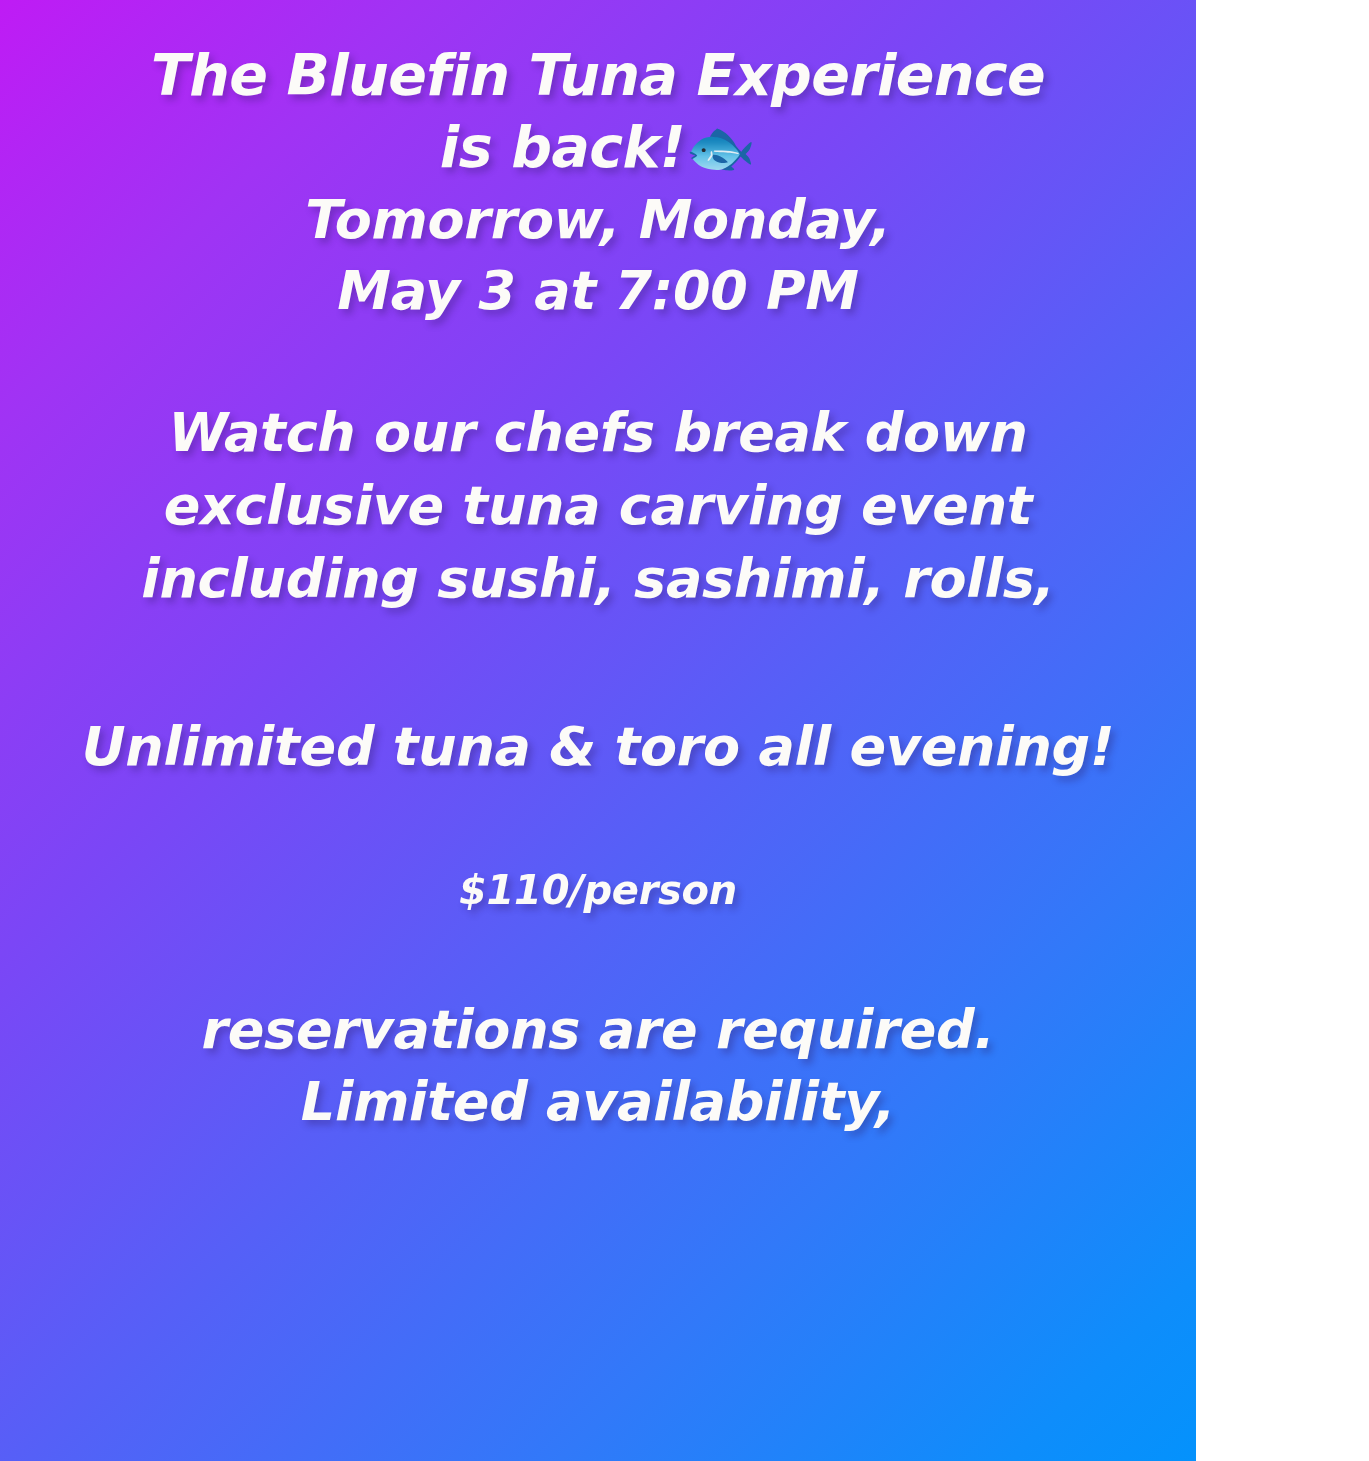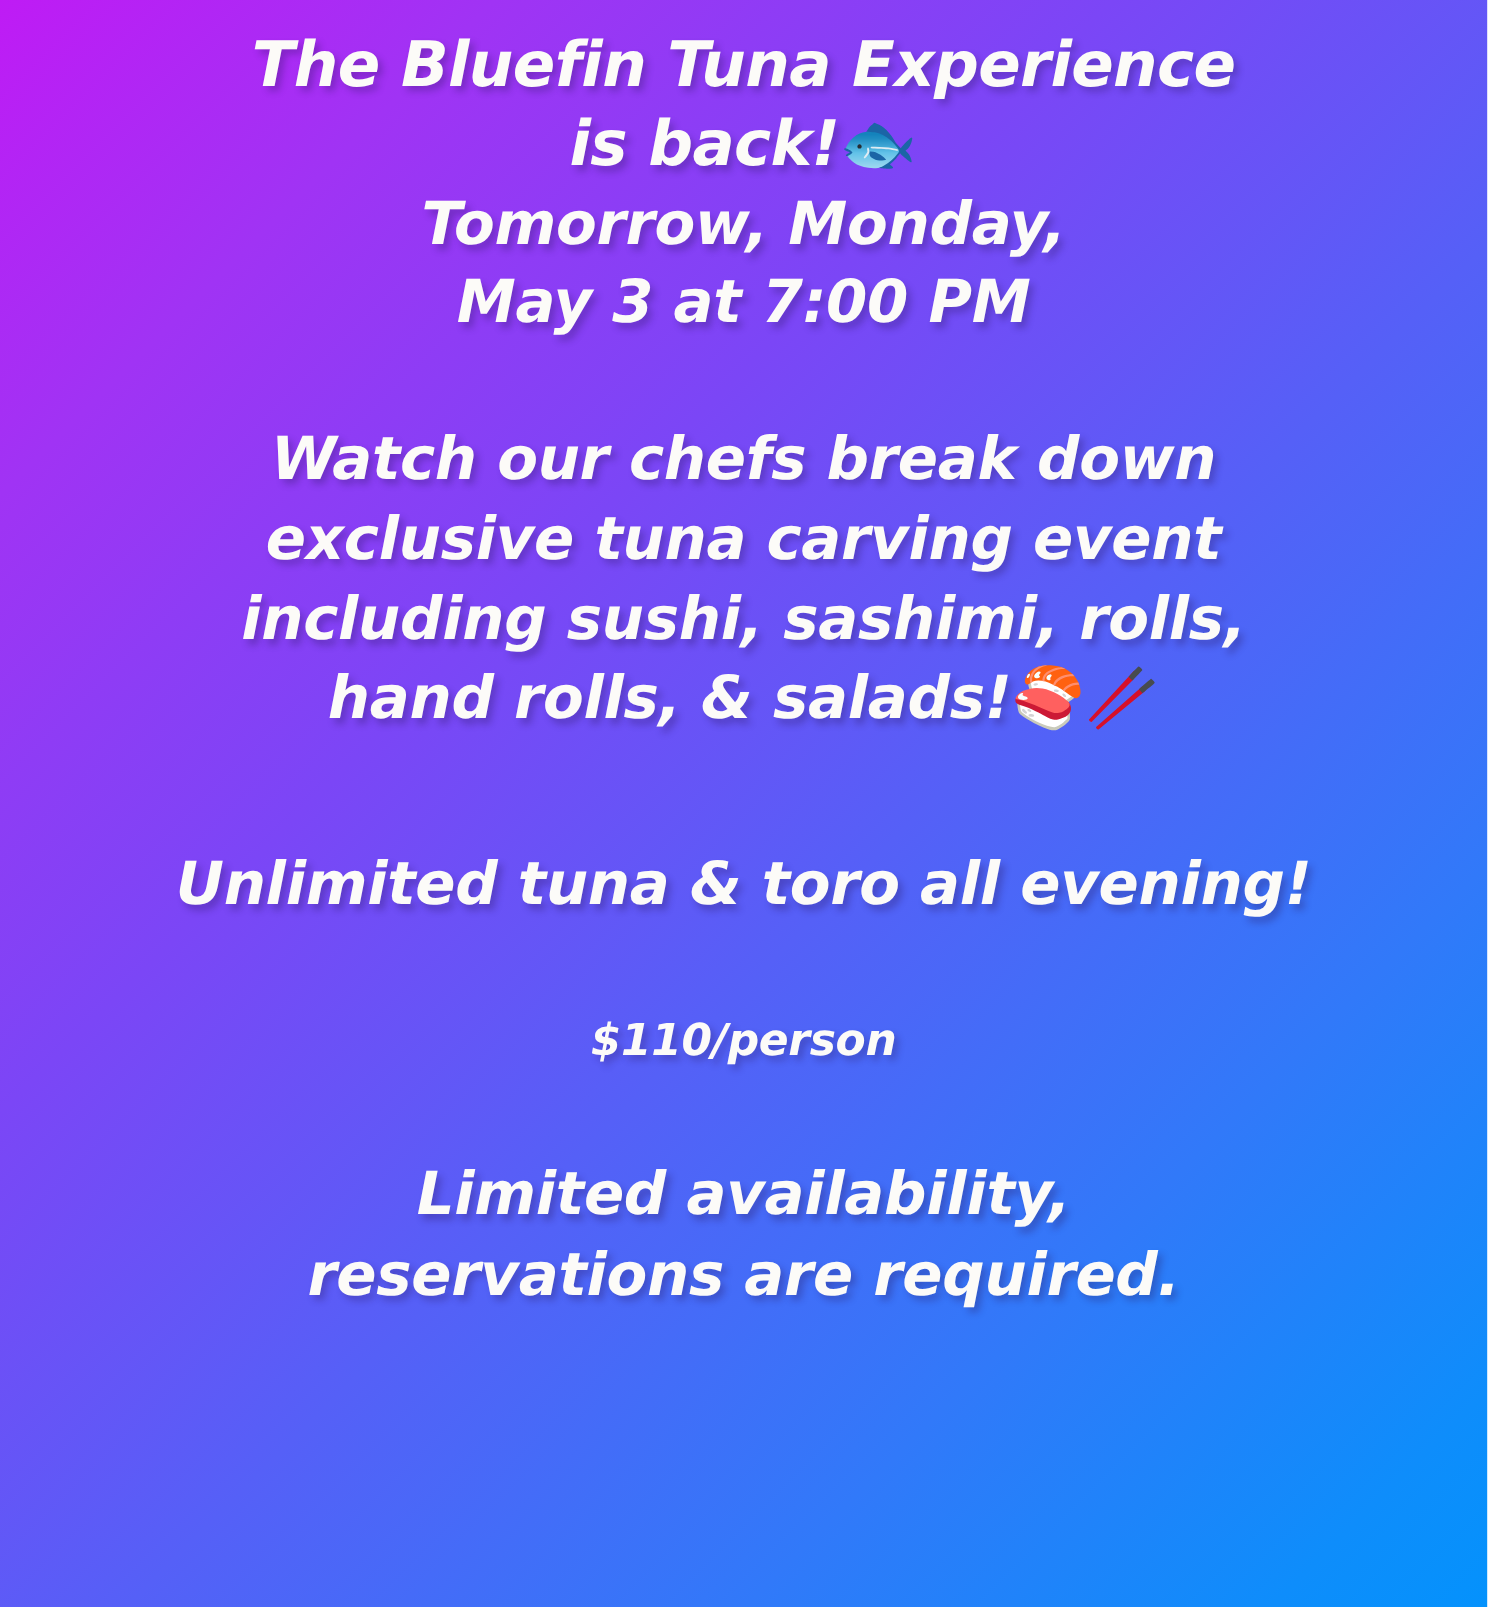--- a/index.html
+++ b/index.html
@@ -9,37 +9,37 @@
 
   body {
     width: 1369px;
     height: 1461px;
     overflow: hidden;
     font-family: "DejaVu Sans", sans-serif;
   }
 
   #promo-card {
     position: relative;
-    width: 1352px;
+    width: 1196px;
     height: 1461px;
     box-sizing: border-box;
     background: linear-gradient(
         135deg,
         #bf1bf5 0%,
         #a033f4 16%,
         #7b46f6 36%,
         #5560f7 56%,
         #3179f9 76%,
         #0e8dfb 93%,
         #0492fc 100%);
     display: flex;
     flex-direction: column;
     align-items: center;
     justify-content: flex-start;
-    padding-top: 24px;
+    padding-top: 40px;
   }
 
   .stack {
     width: 100%;
     display: flex;
     flex-direction: column;
     align-items: center;
   }
 
   .block {
@@ -120,30 +120,29 @@
 
     <div class="block block-date">
       <span class="line">Tomorrow, Monday,</span>
       <span class="line">May 3 at 7:00 PM</span>
     </div>
 
     <div class="block block-description">
       <span class="line">Watch our chefs break down</span>
       <span class="line">exclusive tuna carving event</span>
       <span class="line">including sushi, sashimi, rolls,</span>
-      <span class="line"><span>hand rolls, &amp; salads!</span><span class="emoji">🍣🥢</span></span>
     </div>
 
     <div class="block block-offer">
       <span class="line">Unlimited tuna &amp; toro all evening!</span>
     </div>
 
     <div class="block block-price">
       <span class="line">$110/person</span>
     </div>
 
     <div class="block block-availability">
+      <span class="line">reservations are required.</span>
       <span class="line">Limited availability,</span>
-      <span class="line">reservations are required.</span>
     </div>
 
   </div>
 </div>
 
 </body></html>

